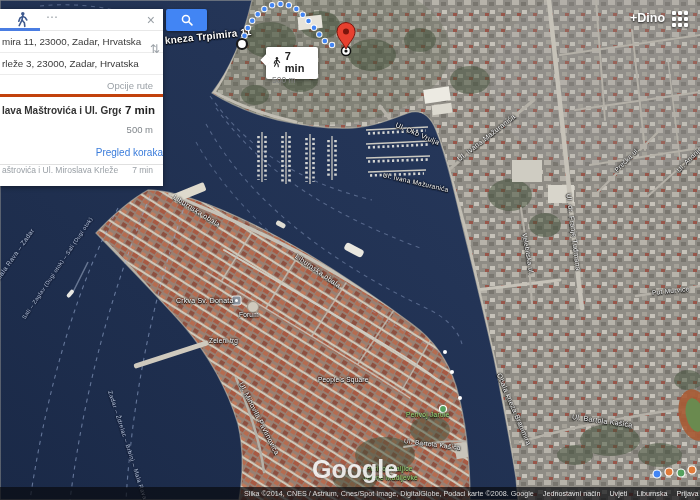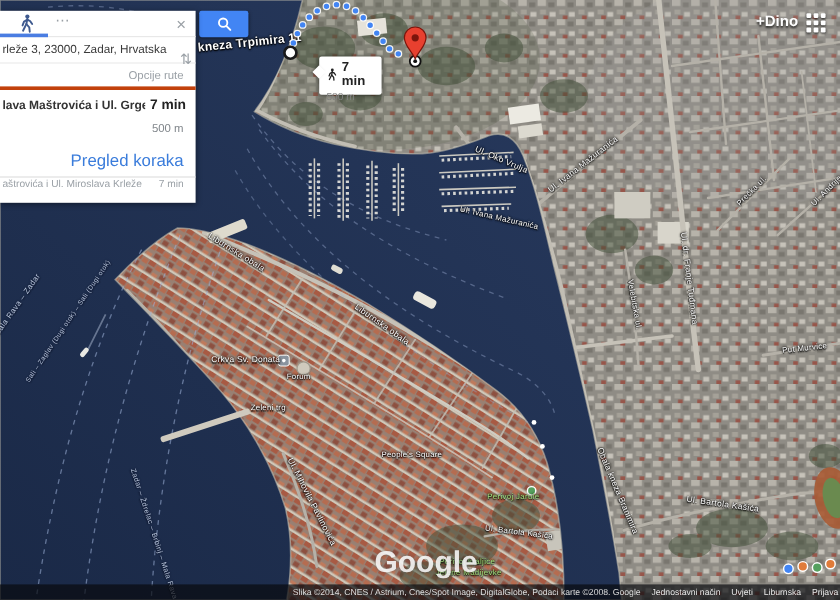--- a/index.html
+++ b/index.html
@@ -50,21 +50,21 @@
   .p-field{height:22px;line-height:22px;border-bottom:1px solid #ececec;
       padding-left:2px;padding-right:16px;white-space:nowrap;overflow:hidden;font-size:9.8px;color:#3a3a3a;}
   .p-swap{position:absolute;right:3px;top:33px;color:#9aa0a6;font-size:12px;}
   .p-opts{height:22px;line-height:22px;text-align:right;padding-right:10px;color:#9aa0a6;
       border-bottom:3px solid #c2410c;font-size:9.5px;}
   .p-route{border-bottom:1px solid #e0e0e0;padding:7px 0 6px 0;}
   .r-head{display:flex;align-items:baseline;padding:0 8px 0 2px;}
   .r-title{flex:1;font-size:10px;color:#333;white-space:nowrap;overflow:hidden;font-weight:bold;}
   .r-dur{font-size:11.5px;font-weight:bold;color:#222;margin-left:4px;}
   .r-dist{text-align:right;padding-right:10px;margin-top:8px;font-size:9.5px;color:#80868b;}
-  .r-steps{text-align:right;padding-right:10px;margin-top:12px;font-size:14px;color:#3a7cdb;}
+  .r-steps{text-align:right;padding-right:0;margin-top:12px;font-size:10px;color:#3a7cdb;}
   .p-alt{display:flex;align-items:flex-start;height:21px;font-size:8.5px;color:#9aa0a6;
       padding:0 10px 0 2px;}
   .p-alt span:first-child{flex:1;white-space:nowrap;overflow:hidden;}
 
   
   #tooltip{position:absolute;left:266px;top:47px;width:52px;height:32px;background:#fff;
       border-radius:2px;box-shadow:0 1px 4px rgba(0,0,0,.5);padding:3px 5px 2px 5px;}
   #tooltip .pt{position:absolute;left:-4px;top:9px;width:8px;height:8px;background:#fff;
       transform:rotate(45deg);box-shadow:-1px 1px 2px rgba(0,0,0,.25);}
   .tt-row1{display:flex;align-items:center;gap:3px;}
@@ -338,20 +338,21 @@
               <path d="M10 11 L13 14.5 L13.5 19"></path>
             <path d="M11 6.5 L7.5 8.5 L6 12.5"></path>
               <path d="M11 6.5 L14 8 L16 11"></path>
           </g>
         </svg>
       </span>
       <span class="mode-underline"></span>
       <span class="p-more">⋯</span>
       <span class="p-close">×</span>
     </div>
+    <div class="p-field">mira 11, 23000, Zadar, Hrvatska</div>
     <div class="p-field">rleže 3, 23000, Zadar, Hrvatska</div>
     <span class="p-swap">⇅</span>
     <div class="p-opts">
       <span>Opcije rute</span>
     </div>
     <div class="p-route">
       <div class="r-head">
         <span class="r-title">lava Maštrovića i Ul. Grge</span>
         <span class="r-dur">7 min</span>
       </div>

